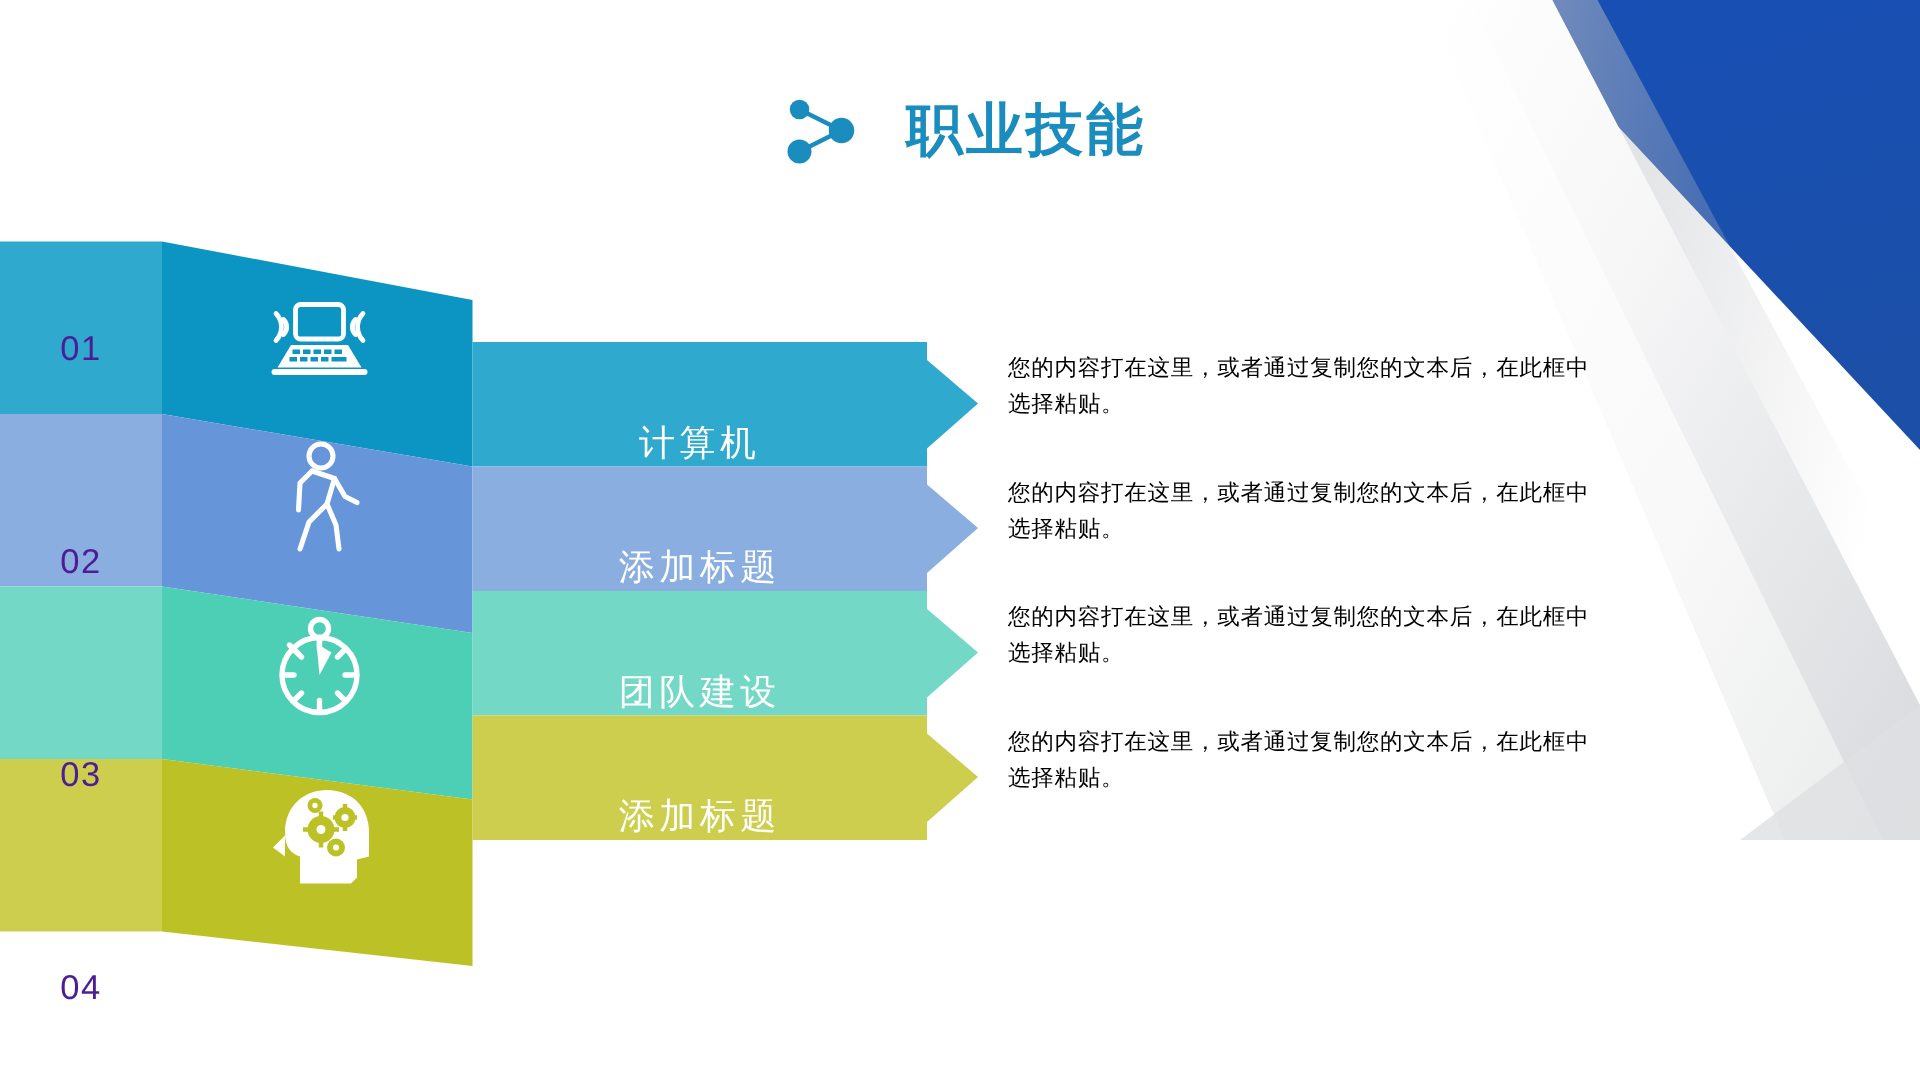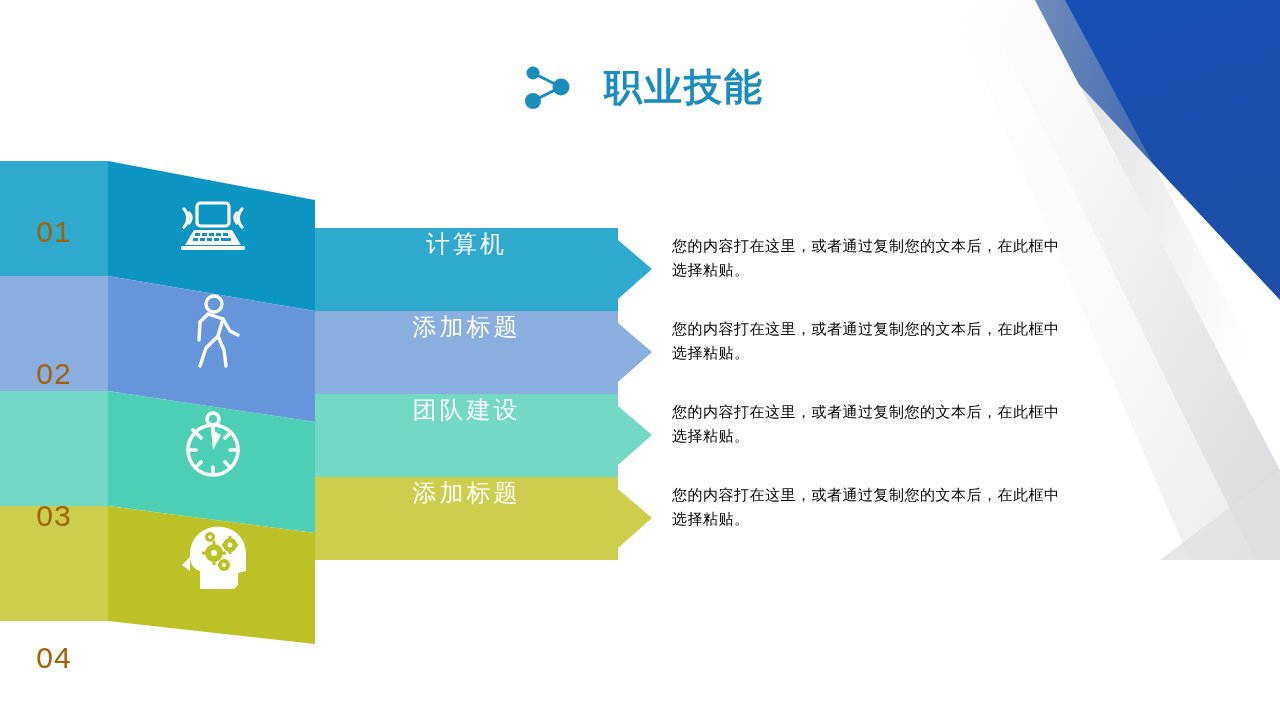--- a/index.html
+++ b/index.html
@@ -26,33 +26,33 @@
     margin-left:14px;position:relative;top:6px;
   }
 
   
   .infographic{position:absolute;left:0;top:0;width:1280px;height:720px;}
   .info-svg{position:absolute;left:0;top:0;}
 
   .num-layer{position:absolute;left:0;top:161px;width:108px;}
   .num-cell{
     height:142px;display:flex;align-items:center;justify-content:center;
-    color:#a16207;font-size:30px;letter-spacing:1px;
+    color:#4c1d95;font-size:23px;letter-spacing:1px;
   }
 
   .icon-layer{position:absolute;left:108px;top:150px;width:210px;height:480px;}
   .icon-cell{
     position:absolute;left:0;width:210px;height:115px;
     display:flex;align-items:center;justify-content:center;
   }
   .icon-cell svg{display:block;}
 
   .title-layer{position:absolute;left:315px;top:228px;width:340px;}
   .title-cell{
-    height:83px;display:flex;align-items:flex-start;justify-content:center;
+    height:83px;display:flex;align-items:flex-end;justify-content:center;
     width:303px;
   }
   .title-text{
     color:#ffffff;font-size:24px;letter-spacing:3px;white-space:nowrap;
   }
 
   .desc-layer{position:absolute;left:672px;top:228px;width:420px;}
   .desc-cell{height:83px;display:flex;align-items:flex-start;}
   .desc-text{
     color:#000000;font-size:15px;line-height:1.6;letter-spacing:.5px;

